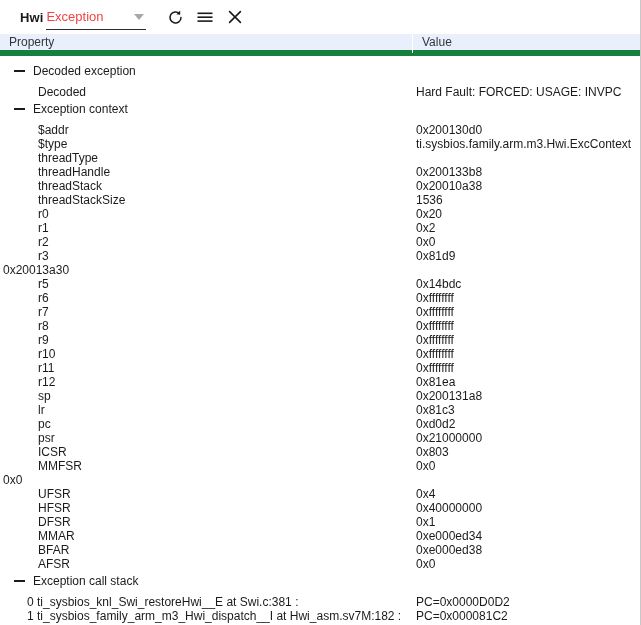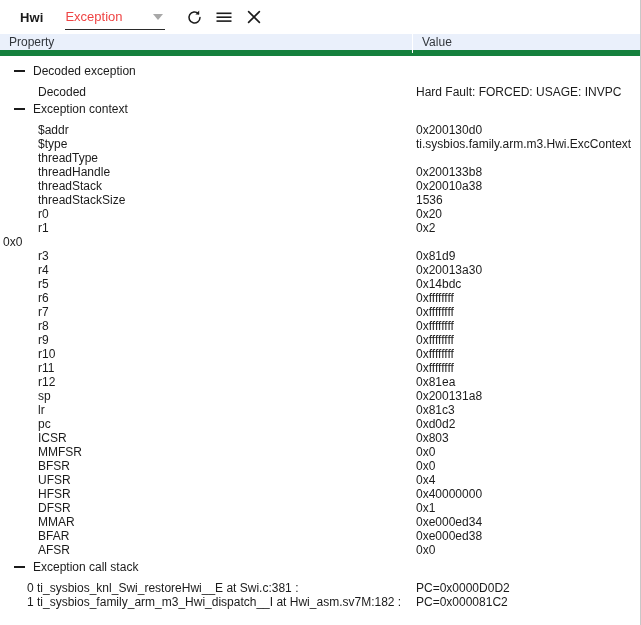--- a/index.html
+++ b/index.html
@@ -30,21 +30,21 @@
     align-items: center;
     padding: 0 8px;
     background: #ffffff;
     box-sizing: border-box;
   }
   .module-label {
     font-size: 13px;
     font-weight: bold;
     color: #1b1b1b;
     margin-left: 12px;
-    margin-right: 22px;
+    margin-right: 3px;
     letter-spacing: 0.1px;
   }
   .combo {
     position: relative;
     width: 100px;
     height: 24px;
     display: flex;
     align-items: center;
     border-bottom: 1px solid #2a2a2a;
     margin-right: 14px;
@@ -265,32 +265,32 @@
         </div>
         <div class="cell-val"><span class="val-text">0x20</span></div>
       </div>
       <div class="row">
         <div class="cell-prop">
           <span class="indent-1">r1</span>
         </div>
         <div class="cell-val"><span class="val-text">0x2</span></div>
       </div>
       <div class="row">
+        <div class="cell-prop">
+          <span class="indent-1">r2</span>
+        </div>
         <div class="cell-val"><span class="val-text">0x0</span></div>
       </div>
       <div class="row">
         <div class="cell-prop">
           <span class="indent-1">r3</span>
         </div>
         <div class="cell-val"><span class="val-text">0x81d9</span></div>
       </div>
       <div class="row">
-        <div class="cell-prop">
-          <span class="indent-1">r4</span>
-        </div>
         <div class="cell-val"><span class="val-text">0x20013a30</span></div>
       </div>
       <div class="row">
         <div class="cell-prop">
           <span class="indent-1">r5</span>
         </div>
         <div class="cell-val"><span class="val-text">0x14bdc</span></div>
       </div>
       <div class="row">
         <div class="cell-prop">
@@ -347,34 +347,37 @@
         <div class="cell-val"><span class="val-text">0x81c3</span></div>
       </div>
       <div class="row">
         <div class="cell-prop">
           <span class="indent-1">pc</span>
         </div>
         <div class="cell-val"><span class="val-text">0xd0d2</span></div>
       </div>
       <div class="row">
         <div class="cell-prop">
+          <span class="indent-1">psr</span>
+        </div>
+        <div class="cell-val"><span class="val-text">0x21000000</span></div>
+      </div>
+      <div class="row">
+        <div class="cell-prop">
           <span class="indent-1">ICSR</span>
         </div>
         <div class="cell-val"><span class="val-text">0x803</span></div>
       </div>
       <div class="row">
         <div class="cell-prop">
           <span class="indent-1">MMFSR</span>
         </div>
         <div class="cell-val"><span class="val-text">0x0</span></div>
       </div>
       <div class="row">
-        <div class="cell-prop">
-          <span class="indent-1">BFSR</span>
-        </div>
         <div class="cell-val"><span class="val-text">0x0</span></div>
       </div>
       <div class="row">
         <div class="cell-prop">
           <span class="indent-1">UFSR</span>
         </div>
         <div class="cell-val"><span class="val-text">0x4</span></div>
       </div>
       <div class="row">
         <div class="cell-prop">

